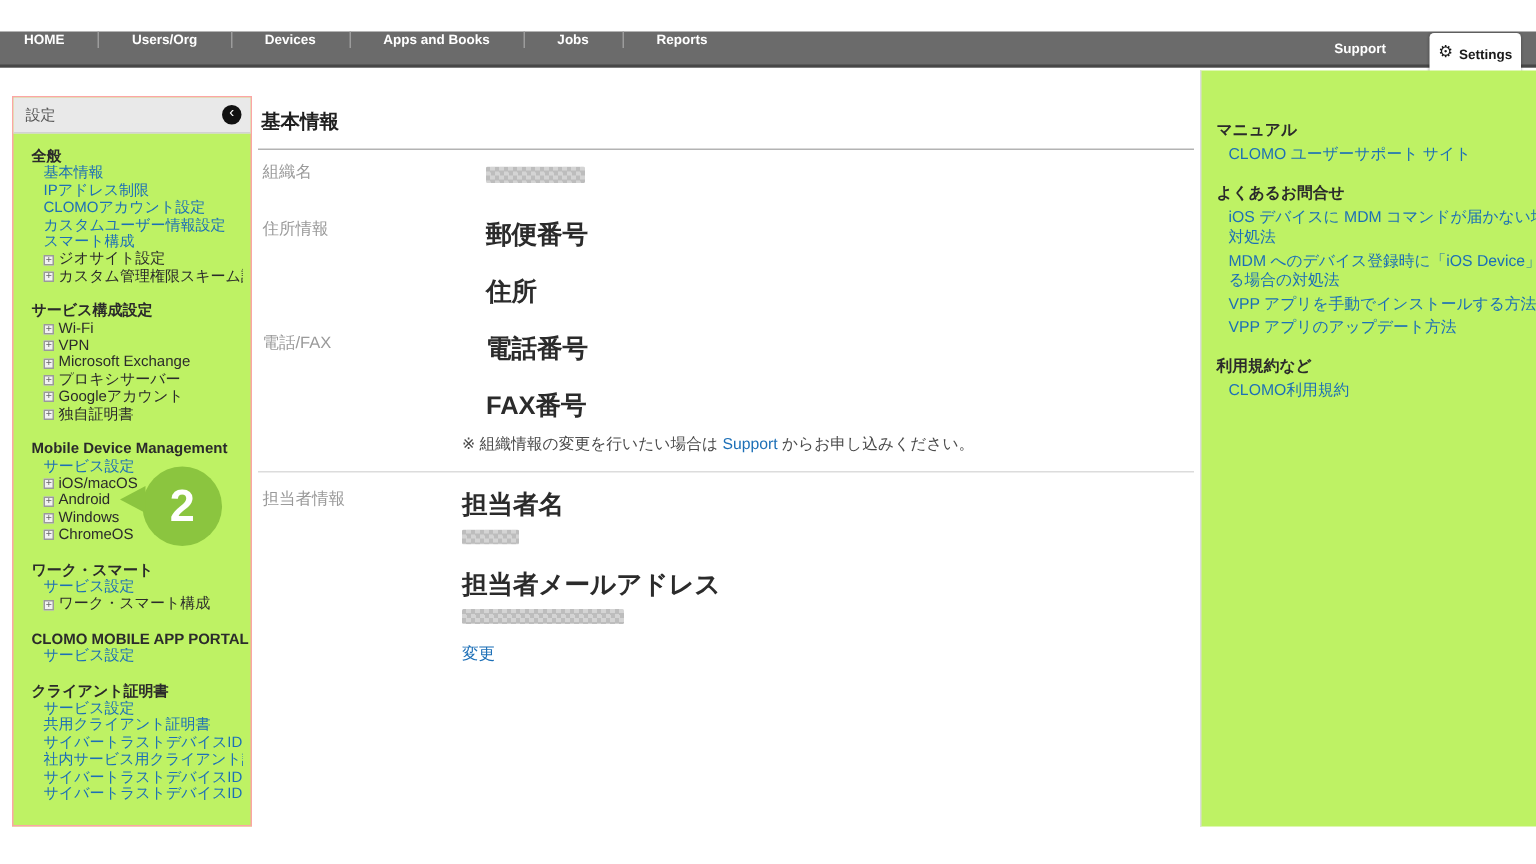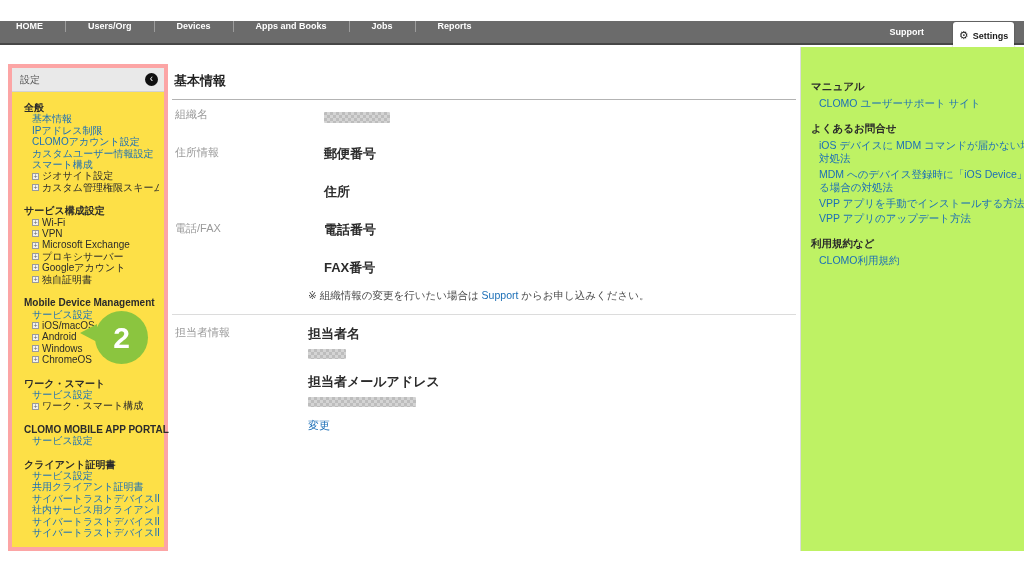--- a/index.html
+++ b/index.html
@@ -17,21 +17,21 @@
   .nav-sep { width:1px; height:11px; background:#9c9c9c; margin:0 10px; }
   .nav-support { color:#fff; font-size:9px; font-weight:bold; margin-left:auto; margin-right:100px; cursor:pointer; }
   .settings-tab { position:absolute; right:10px; top:1px; width:61px; height:27px;
                   background:#fff; border-radius:3px 3px 0 0; display:flex; align-items:center;
                   justify-content:center; gap:4px; color:#1a1a1a; font-size:9px; font-weight:bold;
                   box-shadow:0 0 2px rgba(0,0,0,.35); cursor:pointer; }
   .gear { font-size:11px; line-height:11px; color:#1a1a1a; }
 
   
   .sidebar { position:absolute; left:8px; top:64px; width:160px; height:487px;
-             background:#fde047; border:4px solid #fca5a5; }
+             background:#bef264; border:1px solid #fca5a5; }
   .sidebar-head { height:24px; background:#e9e9e9; border-bottom:1px solid #d2d2d2;
                   display:flex; align-items:center; justify-content:space-between;
                   padding:0 6px 0 8px; font-size:10px; color:#555; }
   .collapse-circle { width:13px; height:13px; border-radius:50%; background:#111; color:#fff;
                      font-size:10px; line-height:12px; text-align:center; cursor:pointer; }
   .sidebar-body { padding:10px 5px 0 5px; font-size:10px; line-height:11.4px; }
   .sb-section { margin-bottom:12px; }
   .sb-header { color:#2b2b2b; font-weight:bold; padding-left:7px; white-space:nowrap; }
   .sb-link { color:#1c6fb7; padding-left:15px; cursor:pointer; white-space:nowrap;
              display:flex; align-items:center; gap:3px; overflow:hidden; }
@@ -48,21 +48,21 @@
                    border-top:9px solid transparent; border-bottom:9px solid transparent;
                    border-right:17px solid #8bc53f; }
 
   
   .main { position:absolute; left:172px; top:64px; width:624px; }
   .main-title { font-size:13px; font-weight:bold; color:#1f1f1f; padding:8px 0 9px 2px;
                 border-bottom:1px solid #b3b3b3; }
   .info-grid { display:grid; grid-template-columns:136px 1fr; grid-auto-rows:22px;
                margin-top:7px; align-items:start;gap:16px; }
   .flabel { color:#9a9a9a; font-size:11px; padding-left:3px; }
-  .fname  { color:#2b2b2b; font-size:13px; font-weight:bold; }
+  .fname  { color:#2b2b2b; font-size:17px; font-weight:bold; }
   .redacted { display:inline-block; vertical-align:middle;
               background:repeating-conic-gradient(#d4d4d4 0% 25%, #bdbdbd 0% 50%);
               background-size:6px 6px; filter:blur(.4px); border-radius:1px; }
   .red-org   { width:66px; height:11px; margin-top:1px; }
   .red-name  { width:38px; height:10px; margin-top:2px; }
   .red-email { width:108px; height:10px; margin-top:2px; }
   .note { margin:8px 0 0 136px; font-size:10.5px; color:#4a4a4a; }
   .link { color:#1c6fb7; cursor:pointer; text-decoration:none; }
   .divider { border-top:1px solid #dcdcdc; margin-top:11px; }
   .contact-grid { display:grid; grid-template-columns:136px 1fr; margin-top:10px; align-items:start; }

